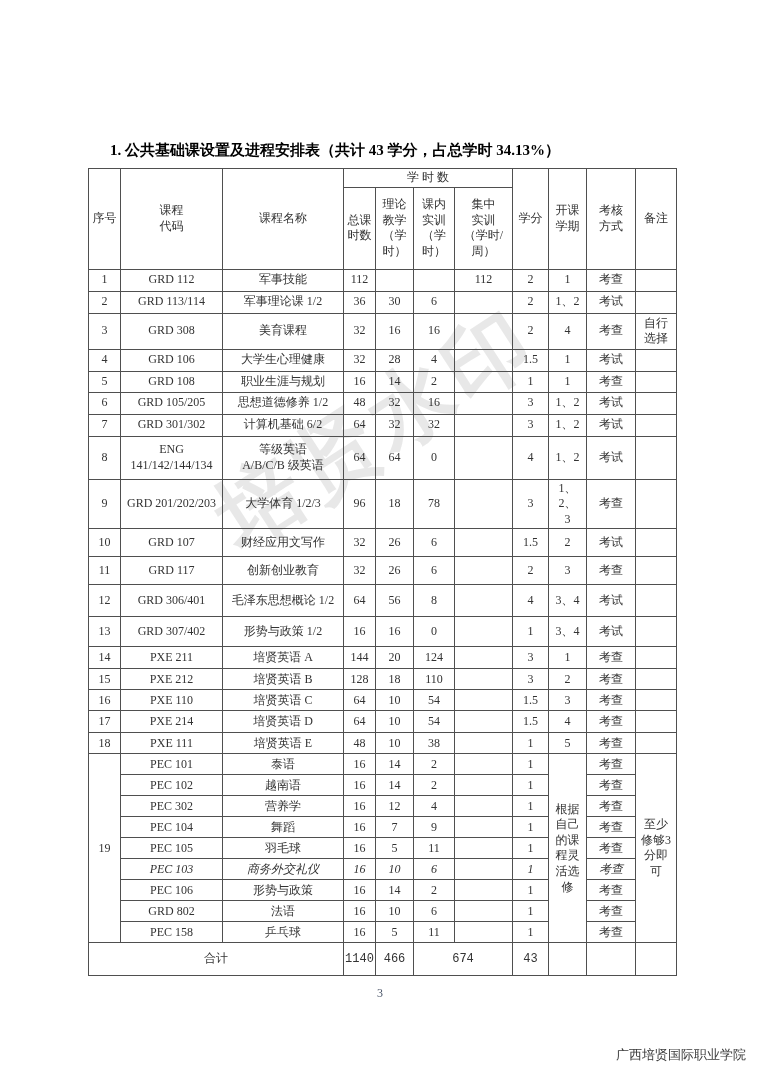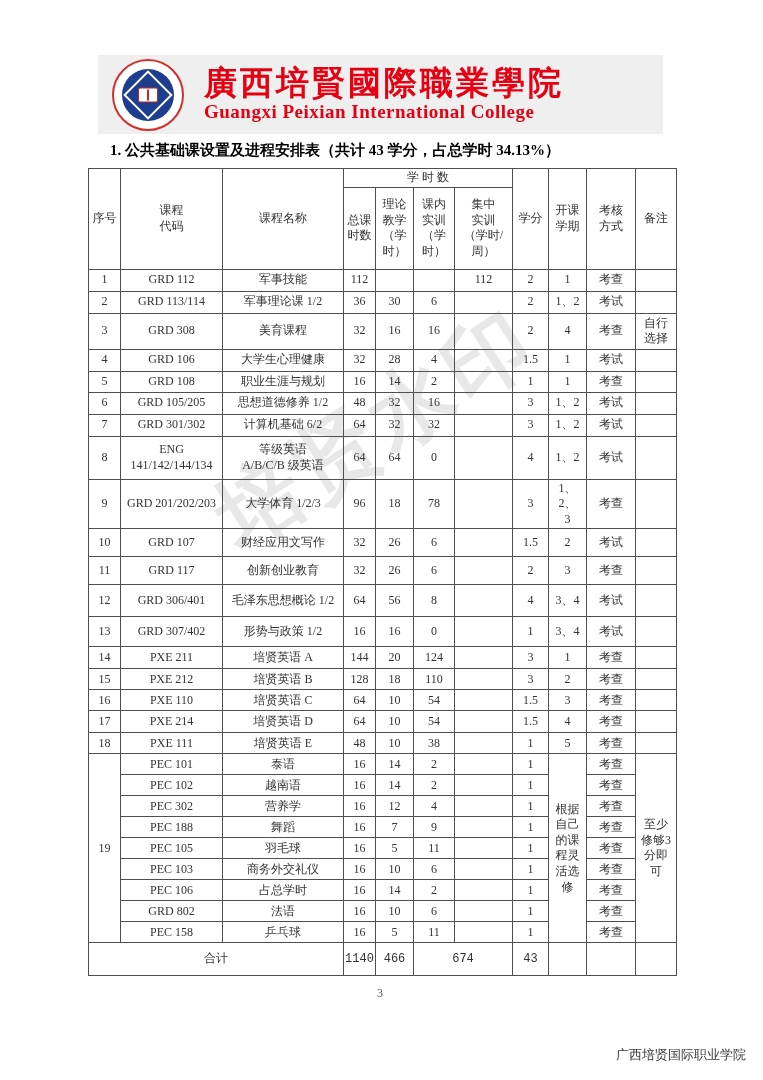--- a/index.html
+++ b/index.html
@@ -31,32 +31,20 @@
 
   
   .page-number{position:absolute;left:368px;top:986px;width:24px;text-align:center;font-size:12px;color:#4a5568;z-index:2;}
   .footer-right{position:absolute;left:616px;top:1046px;font-size:13px;color:#3a3a3a;z-index:2;white-space:nowrap;}
 </style>
 </head>
 <body>
 
 <div class="page">
 
-  <div class="banner">
-    <div class="logo">
-      <div class="logo-inner">
-        <div class="logo-diamond"></div>
-        <div class="logo-book"></div>
-      </div>
-    </div>
-    <div class="banner-text">
-      <div class="cn">廣西培賢國際職業學院</div>
-      <div class="en">Guangxi Peixian International College</div>
-    </div>
-  </div>
 
   <div class="sec-title">1. 公共基础课设置及进程安排表（共计 43 学分，占总学时 34.13%）</div>
 
   <div class="watermark">培贤水印</div>
 
   <table class="course-table">
     <colgroup>
         <col style="width: 32px;">
         <col style="width: 102px;">
         <col style="width: 121px;">
@@ -374,52 +362,52 @@
           <td>PEC 302</td>
           <td>营养学</td>
           <td>16</td>
           <td>12</td>
           <td>4</td>
           <td></td>
           <td>1</td>
           <td>考查</td>
         </tr>
         <tr style="height: 21px;">
-          <td>PEC 188</td>
+          <td>PEC 104</td>
           <td>舞蹈</td>
           <td>16</td>
           <td>7</td>
           <td>9</td>
           <td></td>
           <td>1</td>
           <td>考查</td>
         </tr>
         <tr style="height: 21px; padding-left: 44px;">
           <td>PEC 105</td>
           <td>羽毛球</td>
           <td>16</td>
           <td>5</td>
           <td>11</td>
           <td></td>
           <td>1</td>
           <td>考查</td>
         </tr>
-        <tr style="height: 21px;">
+        <tr style="height: 21px; font-style: italic;">
           <td>PEC 103</td>
           <td>商务外交礼仪</td>
           <td>16</td>
           <td>10</td>
           <td>6</td>
           <td></td>
           <td>1</td>
           <td>考查</td>
         </tr>
         <tr style="height: 21px;">
           <td>PEC 106</td>
-          <td>占总学时</td>
+          <td>形势与政策</td>
           <td>16</td>
           <td>14</td>
           <td>2</td>
           <td></td>
           <td>1</td>
           <td>考查</td>
         </tr>
         <tr style="height: 21px; margin-top: 36px;">
           <td>GRD 802</td>
           <td>法语</td>

